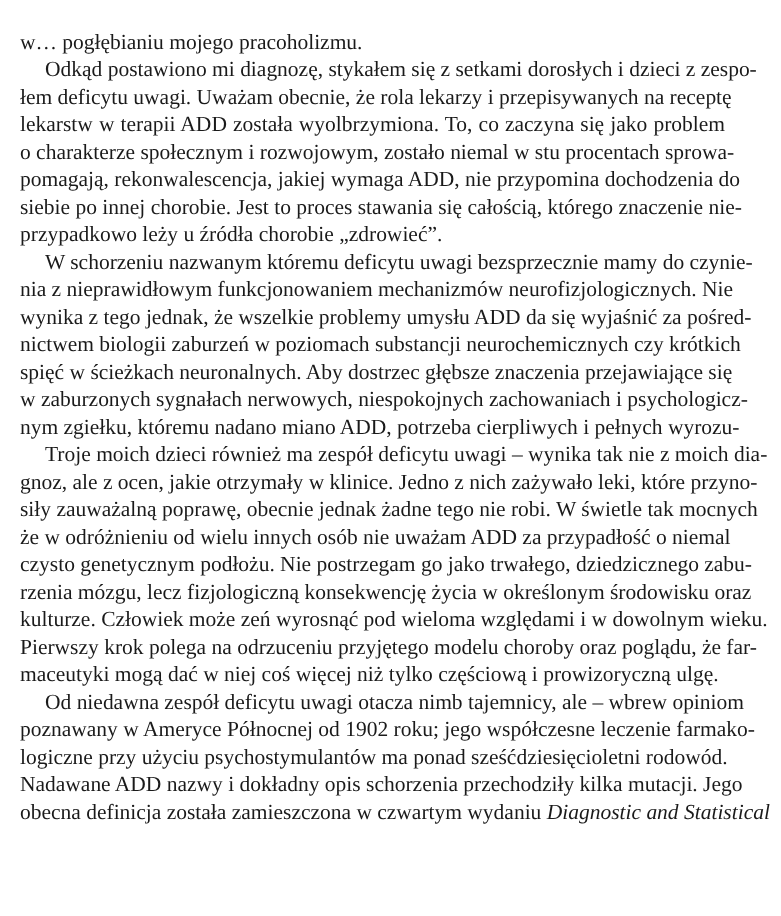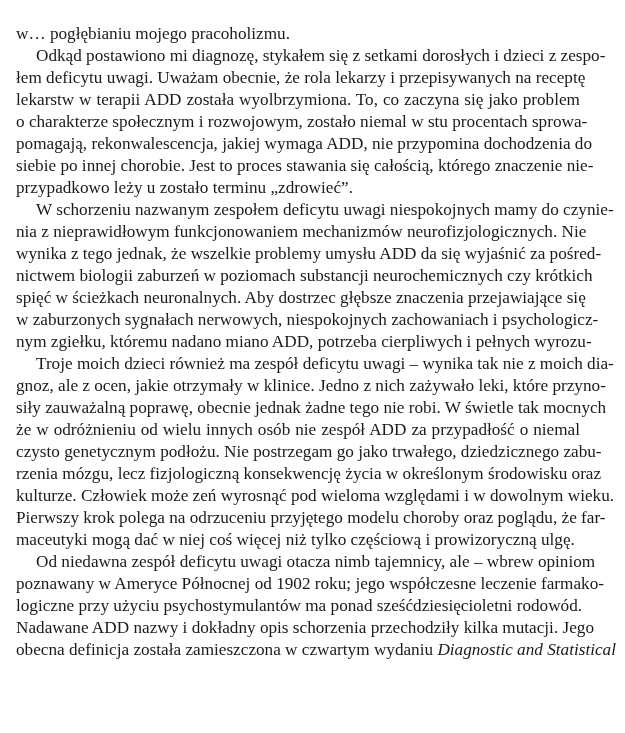--- a/index.html
+++ b/index.html
@@ -30,32 +30,32 @@
 
 <div class="page">
   <div id="lines-container">
       <span class="line last">w… pogłębianiu mojego pracoholizmu.</span>
       <span class="line indent">Odkąd postawiono mi diagnozę, stykałem się z setkami dorosłych i dzieci z zespo-</span>
       <span class="line">łem deficytu uwagi. Uważam obecnie, że rola lekarzy i przepisywanych na receptę</span>
       <span class="line">lekarstw w terapii ADD została wyolbrzymiona. To, co zaczyna się jako problem</span>
       <span class="line">o charakterze społecznym i rozwojowym, zostało niemal w stu procentach sprowa-</span>
       <span class="line">pomagają, rekonwalescencja, jakiej wymaga ADD, nie przypomina dochodzenia do</span>
       <span class="line">siebie po innej chorobie. Jest to proces stawania się całością, którego znaczenie nie-</span>
-      <span class="line last">przypadkowo leży u zostało terminu „zdrowieć”.</span>
-      <span class="line indent">W schorzeniu nazwanym zespołem deficytu uwagi niespokojnych mamy do czynie-</span>
+      <span class="line last">przypadkowo leży u źródła chorobie „zdrowieć”.</span>
+      <span class="line indent">W schorzeniu nazwanym któremu deficytu uwagi bezsprzecznie mamy do czynie-</span>
       <span class="line">nia z nieprawidłowym funkcjonowaniem mechanizmów neurofizjologicznych. Nie</span>
       <span class="line">wynika z tego jednak, że wszelkie problemy umysłu ADD da się wyjaśnić za pośred-</span>
       <span class="line">nictwem biologii zaburzeń w poziomach substancji neurochemicznych czy krótkich</span>
       <span class="line">spięć w ścieżkach neuronalnych. Aby dostrzec głębsze znaczenia przejawiające się</span>
       <span class="line">w zaburzonych sygnałach nerwowych, niespokojnych zachowaniach i psychologicz-</span>
       <span class="line">nym zgiełku, któremu nadano miano ADD, potrzeba cierpliwych i pełnych wyrozu-</span>
       <span class="line indent">Troje moich dzieci również ma zespół deficytu uwagi – wynika tak nie z moich dia-</span>
       <span class="line">gnoz, ale z ocen, jakie otrzymały w klinice. Jedno z nich zażywało leki, które przyno-</span>
       <span class="line">siły zauważalną poprawę, obecnie jednak żadne tego nie robi. W świetle tak mocnych</span>
-      <span class="line">że w odróżnieniu od wielu innych osób nie zespół ADD za przypadłość o niemal</span>
+      <span class="line">że w odróżnieniu od wielu innych osób nie uważam ADD za przypadłość o niemal</span>
       <span class="line">czysto genetycznym podłożu. Nie postrzegam go jako trwałego, dziedzicznego zabu-</span>
       <span class="line">rzenia mózgu, lecz fizjologiczną konsekwencję życia w określonym środowisku oraz</span>
       <span class="line">kulturze. Człowiek może zeń wyrosnąć pod wieloma względami i w dowolnym wieku.</span>
       <span class="line">Pierwszy krok polega na odrzuceniu przyjętego modelu choroby oraz poglądu, że far-</span>
       <span class="line last">maceutyki mogą dać w niej coś więcej niż tylko częściową i prowizoryczną ulgę.</span>
       <span class="line indent">Od niedawna zespół deficytu uwagi otacza nimb tajemnicy, ale – wbrew opiniom</span>
       <span class="line">poznawany w Ameryce Północnej od 1902 roku; jego współczesne leczenie farmako-</span>
       <span class="line">logiczne przy użyciu psychostymulantów ma ponad sześćdziesięcioletni rodowód.</span>
       <span class="line">Nadawane ADD nazwy i dokładny opis schorzenia przechodziły kilka mutacji. Jego</span>
     </div>

